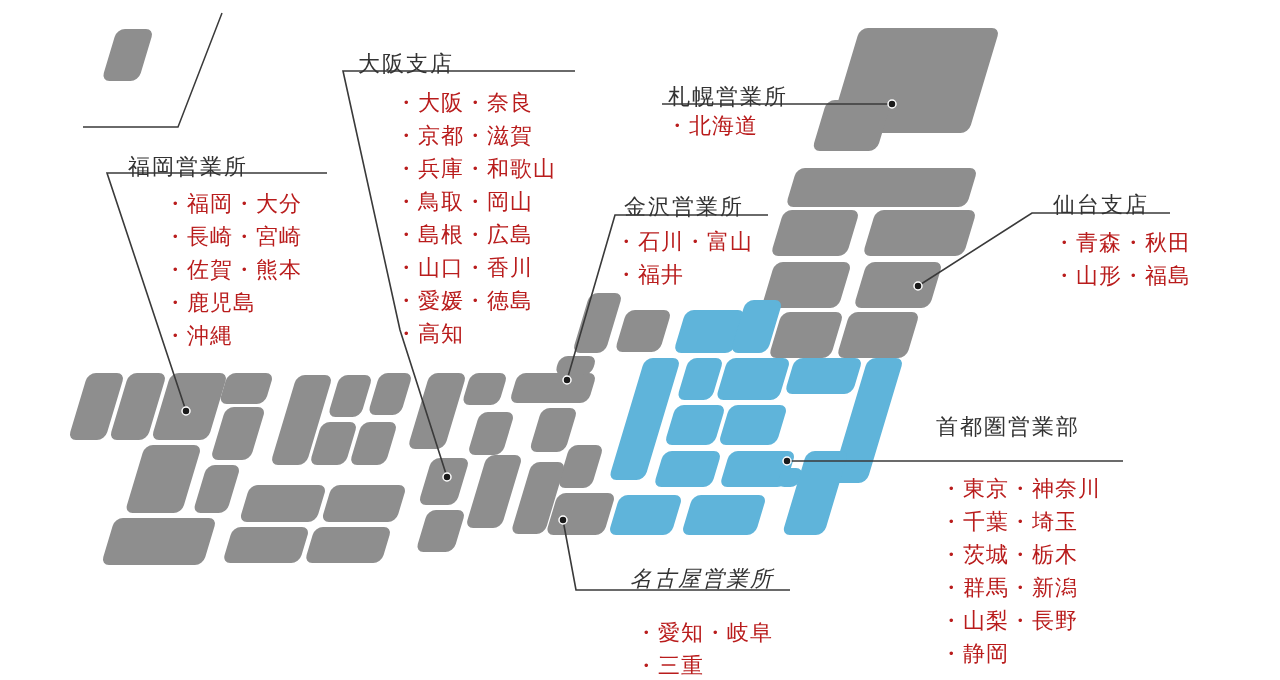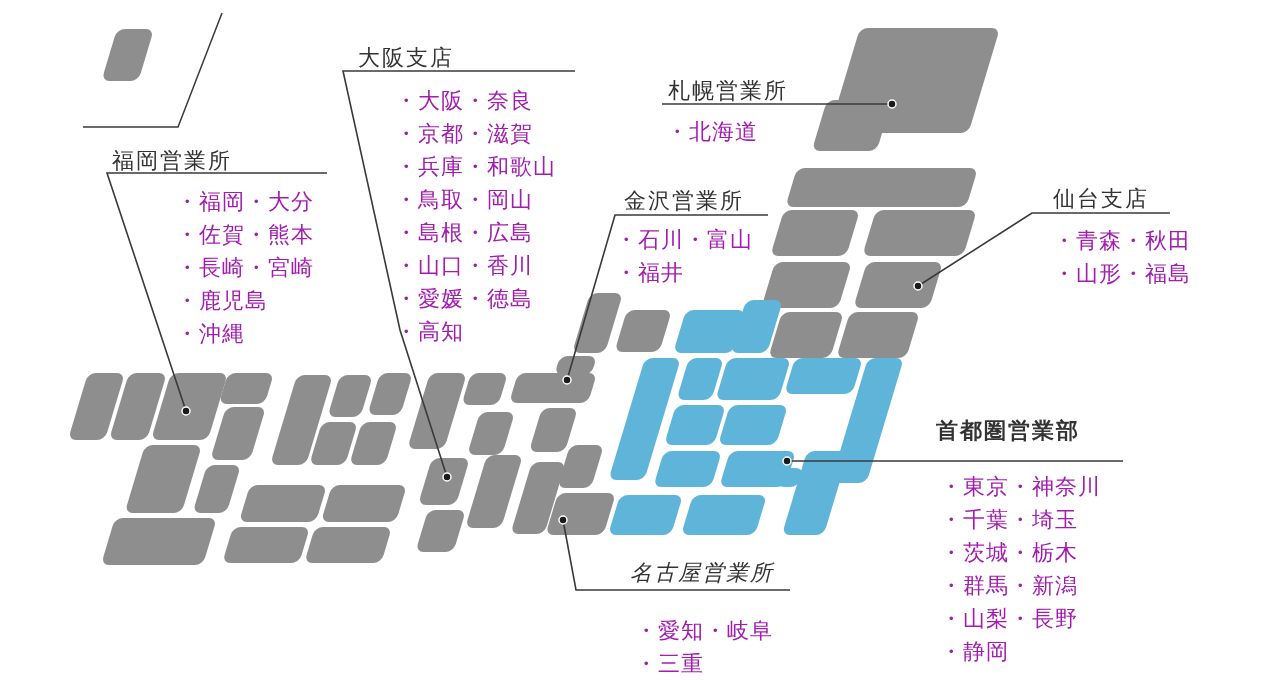--- a/index.html
+++ b/index.html
@@ -1,21 +1,21 @@
 <!DOCTYPE html>
 <html><head>
 <meta charset="utf-8">
 <style>
   html,body{margin:0;padding:0;background:#ffffff;}
   #stage{position:relative;width:1280px;height:680px;overflow:hidden;background:#fff;
          font-family:"Liberation Sans","DejaVu Sans",sans-serif;}
   #map-svg{position:absolute;left:0;top:0;}
   #labels{position:absolute;left:0;top:0;width:1280px;height:680px;pointer-events:none;}
-  .map-label{position:absolute;font-size:22px;letter-spacing:2px;color:#333;white-space:nowrap;}
-  .pref-list{position:absolute;font-size:22px;letter-spacing:1px;color:#a21caf;line-height:33px;white-space:nowrap;font-family:Liberation Mono, monospace;}
+  .map-label{position:absolute;font-size:22px;letter-spacing:2px;color:#333;white-space:nowrap;margin-top:6px;}
+  .pref-list{position:absolute;font-size:22px;letter-spacing:1px;color:#b91c1c;line-height:33px;white-space:nowrap;}
   .pref-list div{height:33px;}
 </style>
 </head>
 <body>
 
 <div id="stage">
   <svg id="map-svg" xmlns="http://www.w3.org/2000/svg" width="1280" height="680" viewBox="0 0 1280 680">
     <g id="tiles-layer">
         <g transform="matrix(1,0,-0.3,1,0,0)">
           <rect x="868.4" y="28" width="140" height="105" rx="8" fill="#8e8e8e"></rect>
@@ -91,34 +91,34 @@
         <circle cx="918" cy="286" r="4" fill="#1a1a1a" stroke="#ffffff" stroke-width="1.5"></circle>
         <circle cx="567" cy="380" r="4" fill="#1a1a1a" stroke="#ffffff" stroke-width="1.5"></circle>
         <circle cx="787" cy="461" r="4" fill="#1a1a1a" stroke="#ffffff" stroke-width="1.5"></circle>
         <circle cx="563" cy="520" r="4" fill="#1a1a1a" stroke="#ffffff" stroke-width="1.5"></circle>
         <circle cx="447" cy="477" r="4" fill="#1a1a1a" stroke="#ffffff" stroke-width="1.5"></circle>
         <circle cx="186" cy="411" r="4" fill="#1a1a1a" stroke="#ffffff" stroke-width="1.5"></circle>
       </g>
   </svg>
   <div id="labels">
       <div class="map-label" style="left: 668px; top: 76px;">札幌営業所</div>
-      <div class="pref-list" style="left: 666px; top: 117px;">
+      <div class="pref-list" style="left: 666px; top: 109px;">
         <div>・北海道</div>
       </div>
       <div class="map-label" style="left: 1053px; top: 184px;">仙台支店</div>
       <div class="pref-list" style="left: 1053px; top: 226px; text-align: right;">
         <div>・青森・秋田</div>
         <div>・山形・福島</div>
       </div>
       <div class="map-label" style="left: 624px; top: 186px;">金沢営業所</div>
       <div class="pref-list" style="left: 615px; top: 225px;">
         <div>・石川・富山</div>
         <div>・福井</div>
       </div>
-      <div class="map-label" style="left: 936px; top: 416px; font-weight: bold;">首都圏営業部</div>
+      <div class="map-label" style="left: 936px; top: 406px;">首都圏営業部</div>
       <div class="pref-list" style="left: 940px; top: 472px;">
         <div>・東京・神奈川</div>
         <div>・千葉・埼玉</div>
         <div>・茨城・栃木</div>
         <div>・群馬・新潟</div>
         <div>・山梨・長野</div>
         <div>・静岡</div>
       </div>
       <div class="map-label" style="left: 630px; top: 558px; font-style: italic;">名古屋営業所</div>
       <div class="pref-list" style="left: 635px; top: 616px;">
@@ -129,22 +129,22 @@
       <div class="pref-list" style="left: 395px; top: 86px;">
         <div>・大阪・奈良</div>
         <div>・京都・滋賀</div>
         <div>・兵庫・和歌山</div>
         <div>・鳥取・岡山</div>
         <div>・島根・広島</div>
         <div>・山口・香川</div>
         <div>・愛媛・徳島</div>
         <div>・高知</div>
       </div>
-      <div class="map-label" style="left: 112px; top: 146px;">福岡営業所</div>
-      <div class="pref-list" style="left: 176px; top: 187px;">
+      <div class="map-label" style="left: 128px; top: 146px;">福岡営業所</div>
+      <div class="pref-list" style="left: 164px; top: 187px;">
         <div>・福岡・大分</div>
+        <div>・長崎・宮崎</div>
         <div>・佐賀・熊本</div>
-        <div>・長崎・宮崎</div>
         <div>・鹿児島</div>
         <div>・沖縄</div>
       </div>
     </div>
 </div>
 
 </body></html>

